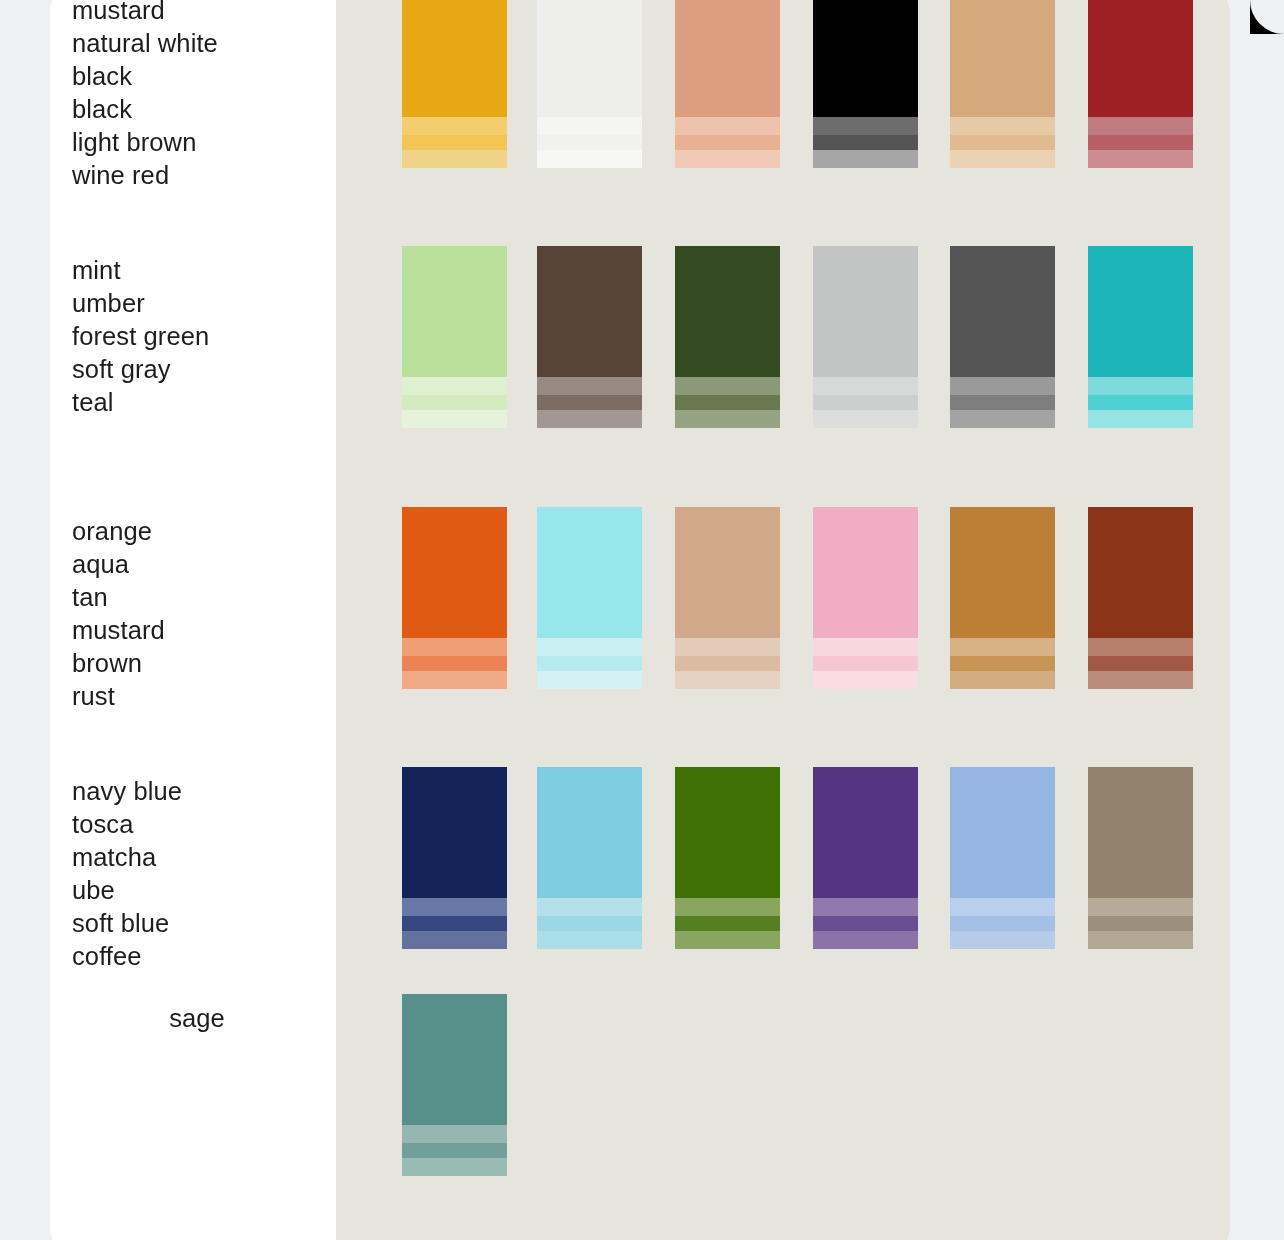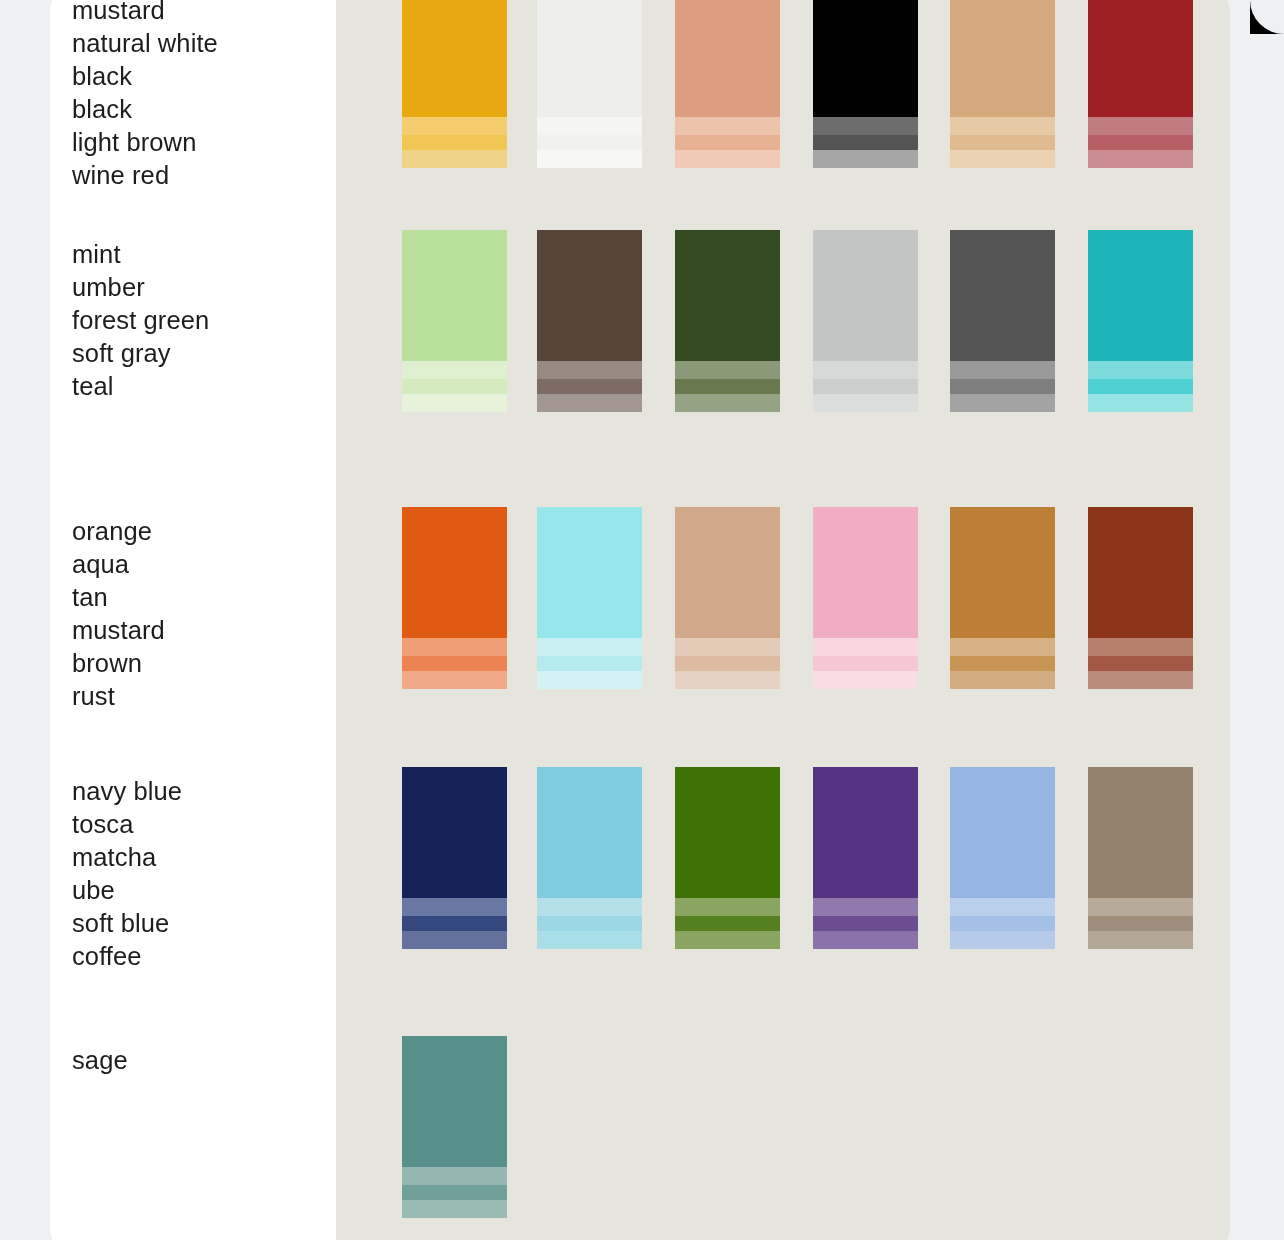--- a/index.html
+++ b/index.html
@@ -151,21 +151,21 @@
               <div class="t3" style="background: rgb(234, 210, 178);"></div>
             </div>
             <div class="swatch" title="wine red" style="left: 752px;">
               <div class="main" style="background: rgb(158, 31, 36);"></div>
               <div class="t1" style="background: rgb(192, 123, 128);"></div>
               <div class="t2" style="background: rgb(184, 95, 101);"></div>
               <div class="t3" style="background: rgb(203, 141, 145);"></div>
             </div>
           </div>
         </div>
-        <div class="palette-row" style="top: 244px; padding-left: 46px;">
+        <div class="palette-row" style="top: 260px; padding-left: 46px;">
           <div class="row-labels" style="top: 8px;">
             <div class="label-line">mint</div>
             <div class="label-line">umber</div>
             <div class="label-line">forest green</div>
             <div class="label-line">soft gray</div>
             <div class="label-line">teal</div>
           </div>
           <div class="row-swatches" style="top: 0px;">
             <div class="swatch" title="mint" style="left: 66px;">
               <div class="main" style="background: rgb(185, 224, 154);"></div>
@@ -294,21 +294,21 @@
               <div class="t3" style="background: rgb(182, 203, 233);"></div>
             </div>
             <div class="swatch" title="coffee" style="left: 752px;">
               <div class="main" style="background: rgb(147, 130, 110);"></div>
               <div class="t1" style="background: rgb(182, 171, 155);"></div>
               <div class="t2" style="background: rgb(158, 143, 125);"></div>
               <div class="t3" style="background: rgb(178, 166, 149);"></div>
             </div>
           </div>
         </div>
-        <div class="palette-row" style="top: 1050px;">
+        <div class="palette-row" style="top: 1008px; text-align: center;">
           <div class="row-labels" style="top: 8px;">
             <div class="label-line">sage</div>
           </div>
           <div class="row-swatches" style="top: 0px;">
             <div class="swatch" title="sage" style="left: 66px;">
               <div class="main" style="background: rgb(87, 144, 138);"></div>
               <div class="t1" style="background: rgb(150, 183, 177);"></div>
               <div class="t2" style="background: rgb(112, 160, 153);"></div>
               <div class="t3" style="background: rgb(154, 186, 180);"></div>
             </div>

